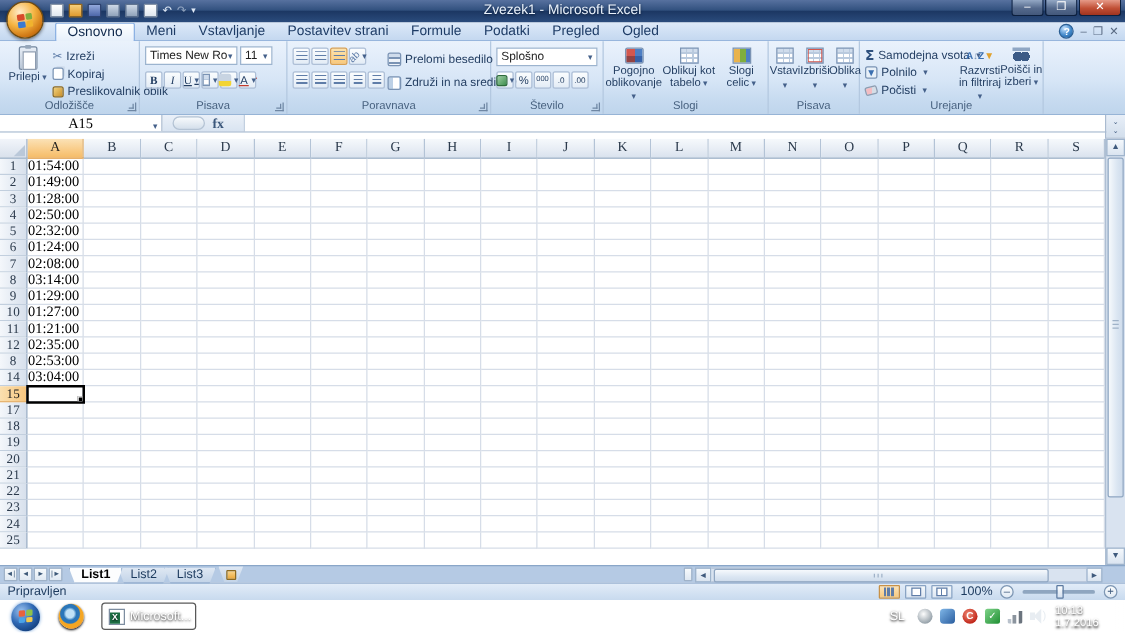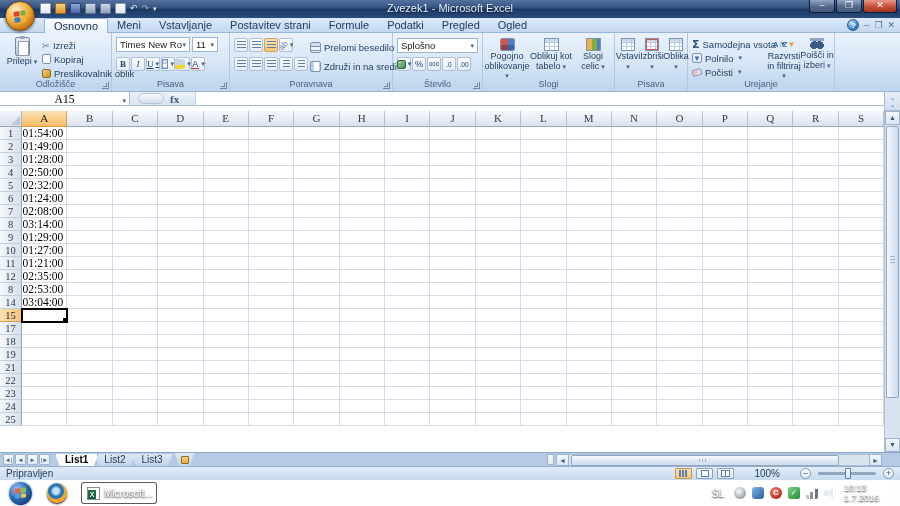--- a/index.html
+++ b/index.html
@@ -123,21 +123,21 @@
 
   
   .statusbar{position:absolute;left:0;right:0;top:466px;height:14px;background:linear-gradient(#e2ecf8,#c8daee);border-top:1px solid #93aecf;
     display:flex;align-items:center;padding:0 6px;font-size:10px;color:#1c3a5e}
   .sbright{margin-left:auto;display:flex;align-items:center;gap:4px}
   .viewbtn{width:17px;height:11px;border:1px solid #8aa4c4;background:linear-gradient(#f5f9fc,#dde7f2);display:flex;align-items:center;justify-content:center;border-radius:1px}
   .viewbtn.active{background:linear-gradient(#fbe3b8,#f6c97f);border-color:#c89147}
   .vb1{width:9px;height:7px;background:repeating-linear-gradient(90deg,#5f7da8 0 2px,transparent 2px 3px)}
   .vb2{width:8px;height:7px;background:#fff;border:1px solid #5f7da8}
   .vb3{width:9px;height:7px;background:linear-gradient(90deg,#fff 0 3px,#5f7da8 3px 4px,#fff 4px);border:1px solid #5f7da8}
-  .zoomtxt{margin:0 16px}
+  .zoomtxt{margin:0 2px}
   .zcirc{width:11px;height:11px;border-radius:50%;border:1px solid #7e97b4;background:linear-gradient(#fbfdfe,#dfe9f3);color:#3f5a7d;
     font-size:9px;line-height:9px;text-align:center}
   .ztrack{width:58px;height:3px;background:#8fa6c0;border-radius:2px;position:relative;margin:0 3px}
   .ztrack::before{content:"";position:absolute;left:50%;top:-2px;width:1px;height:7px;background:#8fa6c0}
   .zhandle{position:absolute;left:47%;top:-4px;width:6px;height:11px;background:linear-gradient(#fdfeff,#d3e0ef);border:1px solid #5c7aa0;border-radius:1px}
 
   
   .taskbar{position:absolute;left:0;right:0;top:480px;height:26px;display:flex;align-items:center;
     background:linear-gradient(#4a6档 0,#000 0) , linear-gradient(#46608c 0%,#1b2c49 14%,#0c1322 55%,#13213a 86%,#1e3150 100%)}
   .start{width:23px;height:23px;margin-left:9px;border-radius:50%;flex:none;position:relative;
@@ -840,20 +840,42 @@
           <div class="cell"></div>
           <div class="cell"></div>
           <div class="cell"></div>
           <div class="cell"></div>
           <div class="cell"></div>
           <div class="cell"></div>
           <div class="cell"></div>
           <div class="cell"></div>
         </div>
         <div class="grow">
+          <div class="rowhead">20</div>
+          <div class="cell"></div>
+          <div class="cell"></div>
+          <div class="cell"></div>
+          <div class="cell"></div>
+          <div class="cell"></div>
+          <div class="cell"></div>
+          <div class="cell"></div>
+          <div class="cell"></div>
+          <div class="cell"></div>
+          <div class="cell"></div>
+          <div class="cell"></div>
+          <div class="cell"></div>
+          <div class="cell"></div>
+          <div class="cell"></div>
+          <div class="cell"></div>
+          <div class="cell"></div>
+          <div class="cell"></div>
+          <div class="cell"></div>
+          <div class="cell"></div>
+        </div>
+        <div class="grow">
           <div class="rowhead">21</div>
           <div class="cell"></div>
           <div class="cell"></div>
           <div class="cell"></div>
           <div class="cell"></div>
           <div class="cell"></div>
           <div class="cell"></div>
           <div class="cell"></div>
           <div class="cell"></div>
           <div class="cell"></div>

